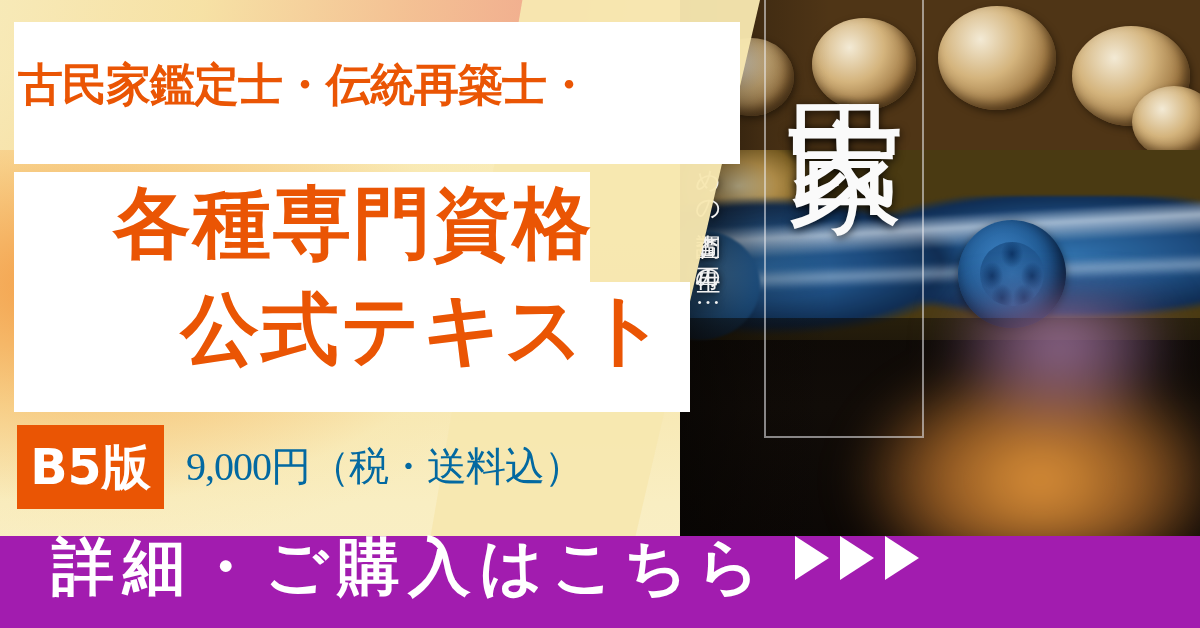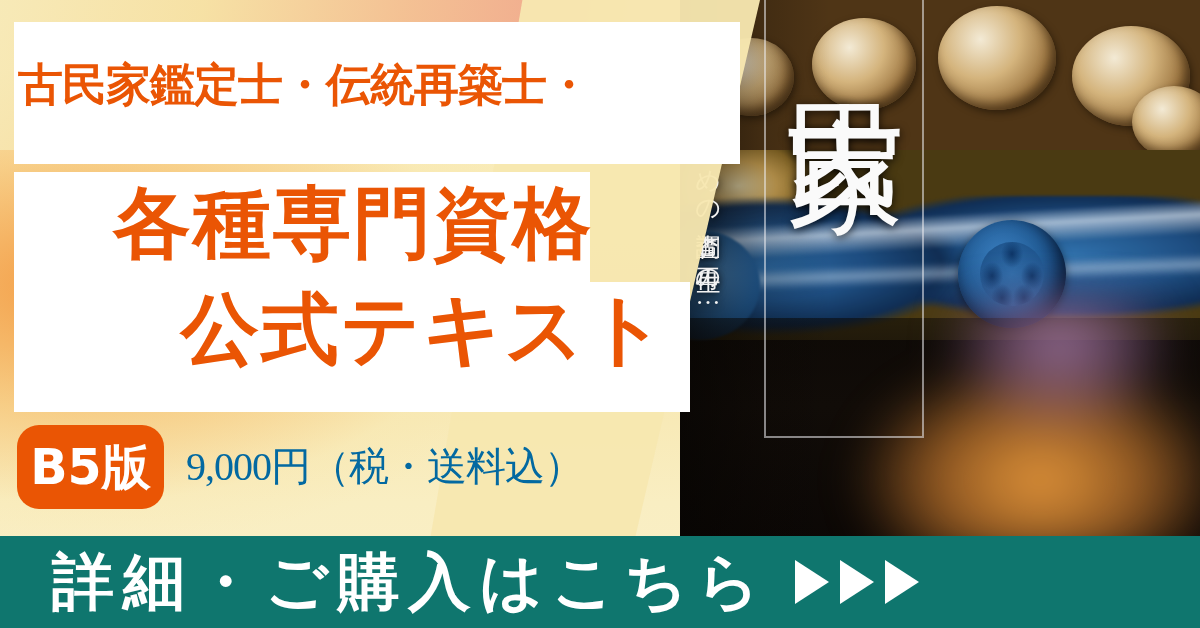--- a/index.html
+++ b/index.html
@@ -185,32 +185,31 @@
   
   .price-row{
     position:absolute;left:17px;top:425px;height:84px;
     display:flex;align-items:center;
   }
   .badge{
     width:147px;height:84px;background:#ea5504;color:#ffffff;
     display:flex;align-items:center;justify-content:center;
     font-size:49px;font-weight:700;letter-spacing:0px;line-height:1;
     font-family:"DejaVu Sans","Liberation Sans",sans-serif;
-    border-radius:22px;
   }
   .price{
     margin-left:22px;color:#0369a1;font-weight:400;
     font-size:40px;line-height:1;letter-spacing:-1px;white-space:nowrap;
     font-family:Liberation Serif, serif;
   }
 
   
   .cta{
     position:absolute;left:0;bottom:0;width:1200px;height:92px;
-    background:#0f766e;display:flex;align-items:center;
+    background:#a21caf;display:flex;
   }
   .cta-label{
     margin-left:52px;color:#ffffff;font-weight:700;
     font-size:62px;line-height:1;letter-spacing:9px;white-space:nowrap;
     font-family:"DejaVu Sans","Liberation Sans",sans-serif;
   }
   .cta-arrows{display:flex;gap:11px;margin-left:26px;}
   .arrow{
     width:0;height:0;border-top:22px solid transparent;border-bottom:22px solid transparent;
     border-left:34px solid #ffffff;

